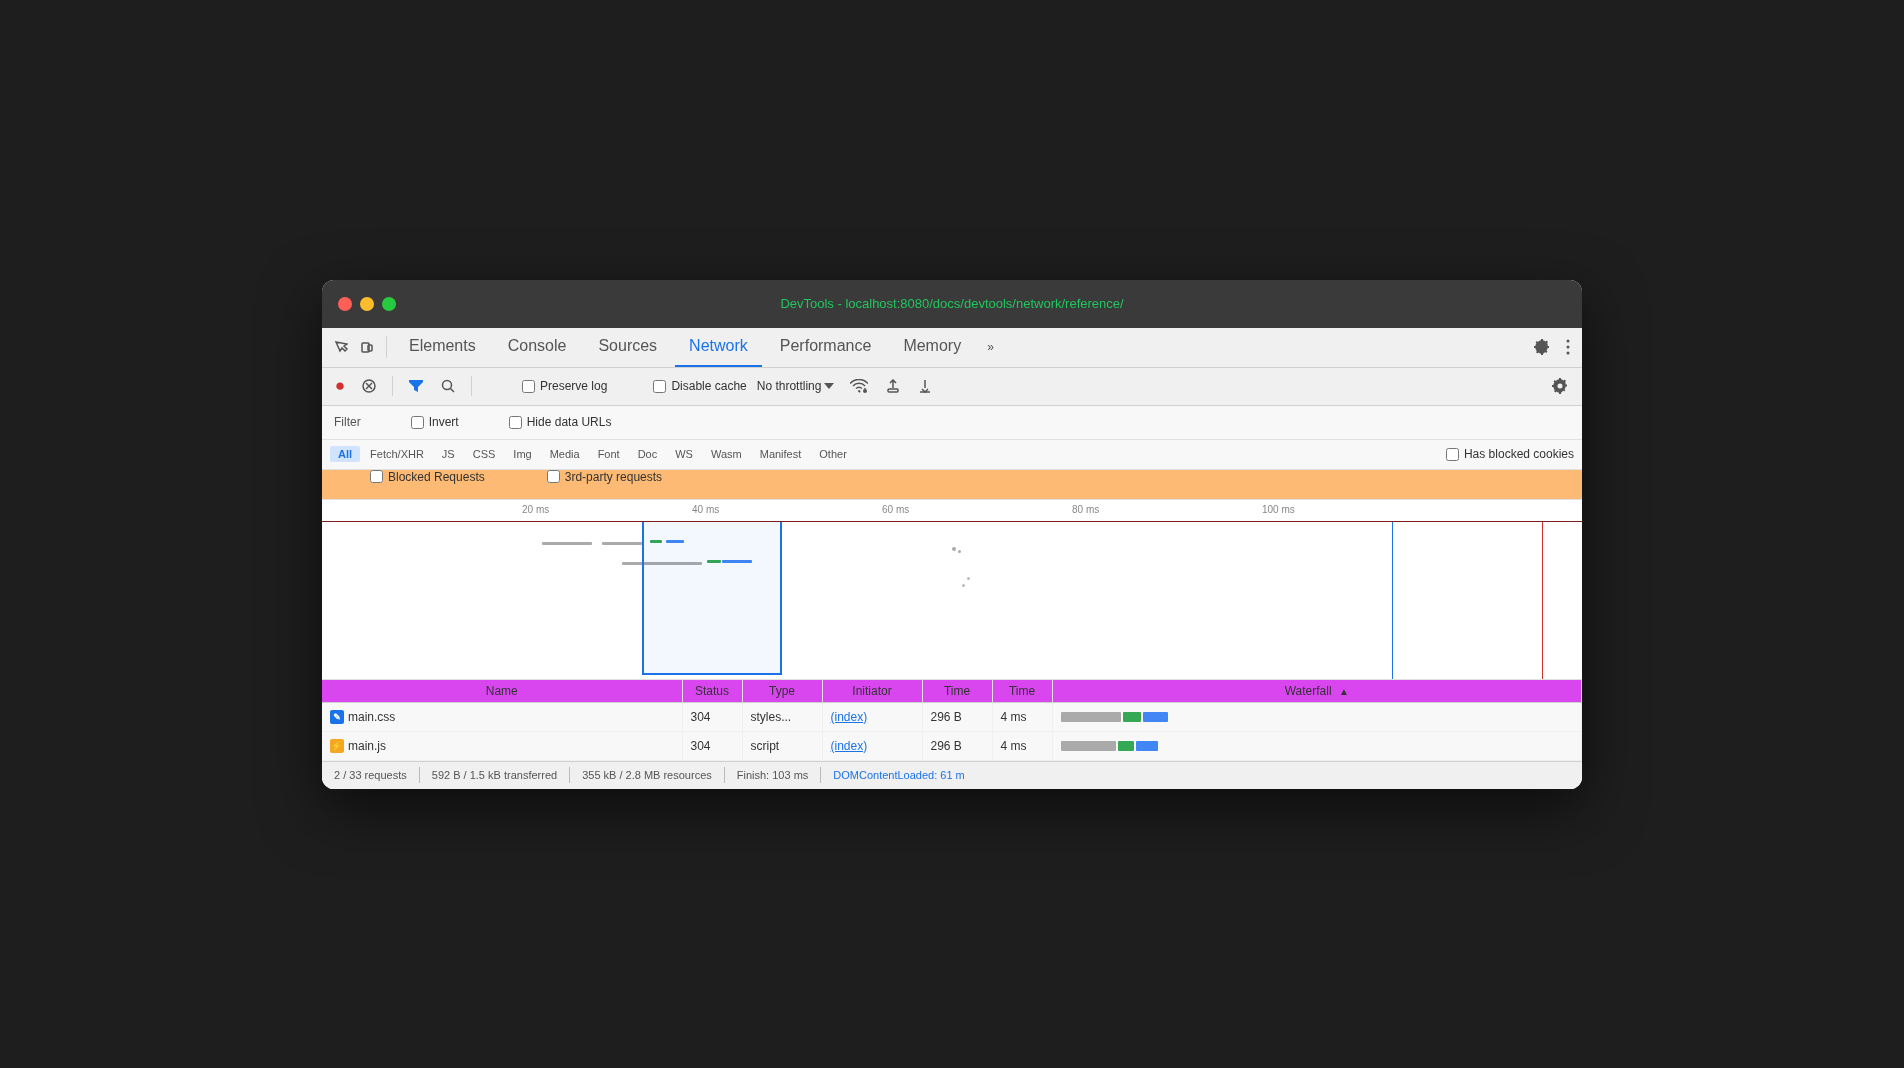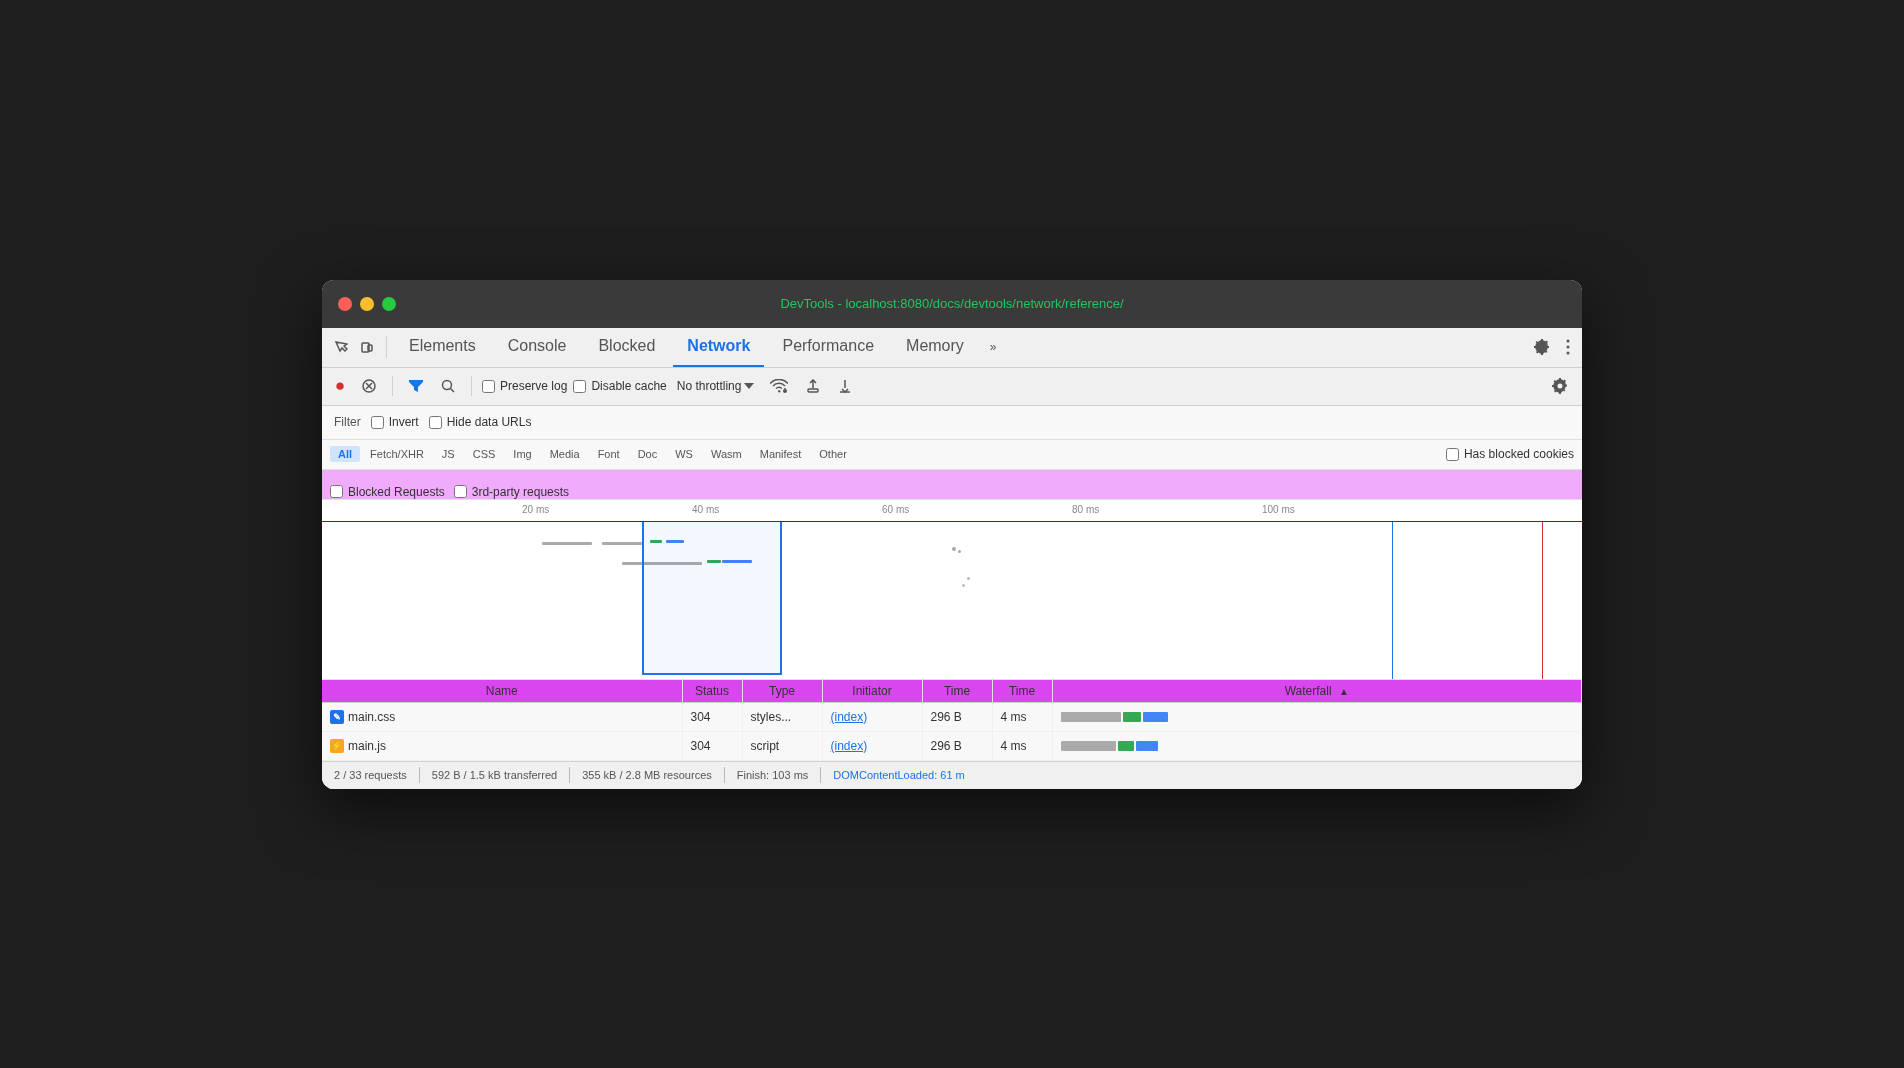--- a/index.html
+++ b/index.html
@@ -91,21 +91,21 @@
       color: #555;
       cursor: pointer;
       border-bottom: 2px solid transparent;
       height: 40px;
       display: flex;
       align-items: center;
     }
     .tab-item.active {
       color: #1a73e8;
       border-bottom: 2px solid #1a73e8;
-      font-weight: 700;
+      font-weight: 400;
     }
     .nav-more {
       padding: 4px 8px;
       font-size: 12px;
       color: #555;
       cursor: pointer;
     }
     .nav-right {
       margin-left: auto;
       display: flex;
@@ -142,20 +142,21 @@
       margin: 0 4px;
     }
     .toolbar-filter-icon { color: #1a73e8; font-size: 14px; }
     .checkbox-label {
       display: flex;
       align-items: center;
       gap: 5px;
       font-size: 12px;
       color: #333;
       cursor: pointer;
+      margin-left: 40px;
     }
     .checkbox-label input[type="checkbox"] { cursor: pointer; }
     .throttle-select {
       background: none;
       border: none;
       font-size: 12px;
       color: #333;
       cursor: pointer;
       display: flex;
       align-items: center;
@@ -203,27 +204,27 @@
     .has-blocked {
       margin-left: auto;
       display: flex;
       align-items: center;
       gap: 5px;
       font-size: 12px;
       color: #333;
     }
     
     .blocked-bar {
-      background: #f0abfc;
+      background: #fdba74;
       border-bottom: 1px solid #e0e0e0;
       display: flex;
-      align-items: flex-end;
+      align-items: flex-start;
       height: 30px;
       padding: 0 8px;
-      gap: 9px;
+      gap: 22px;
     }
     
     .timeline-area {
       background: #fff;
       height: 180px;
       position: relative;
       overflow: hidden;
       border-bottom: 1px solid #e0e0e0;
     }
     .timeline-ruler {
@@ -370,21 +371,21 @@
         <button class="nav-icon-btn">
           <svg width="14" height="14" viewBox="0 0 14 14" fill="none" stroke="currentColor" stroke-width="1.5">
             <rect x="2" y="3" width="7" height="9" rx="1"></rect>
             <rect x="8" y="5" width="4" height="6" rx="1"></rect>
           </svg>
         </button>
       </div>
 
       <div class="tab-item">Elements</div>
       <div class="tab-item">Console</div>
-      <div class="tab-item">Blocked</div>
+      <div class="tab-item">Sources</div>
       <div class="tab-item active">Network</div>
       <div class="tab-item">Performance</div>
       <div class="tab-item">Memory</div>
       <div class="nav-more">»</div>
 
       <div class="nav-right">
         <button class="nav-icon-btn">
           <svg width="16" height="16" viewBox="0 0 16 16" fill="currentColor">
             <path d="M8 10.5a2.5 2.5 0 100-5 2.5 2.5 0 000 5zm0 1.5a4 4 0 110-8 4 4 0 010 8zm5.66-5H15v2h-1.34a5.98 5.98 0 01-1.12 2.71l.95.95-1.41 1.41-.95-.95A5.98 5.98 0 019 14.66V16H7v-1.34a5.98 5.98 0 01-2.71-1.12l-.95.95-1.41-1.41.95-.95A5.98 5.98 0 011.34 9H0V7h1.34A5.98 5.98 0 012.46 4.29l-.95-.95 1.41-1.41.95.95A5.98 5.98 0 017 1.34V0h2v1.34a5.98 5.98 0 012.71 1.12l.95-.95 1.41 1.41-.95.95A5.98 5.98 0 0113.66 7z"></path>
           </svg>

